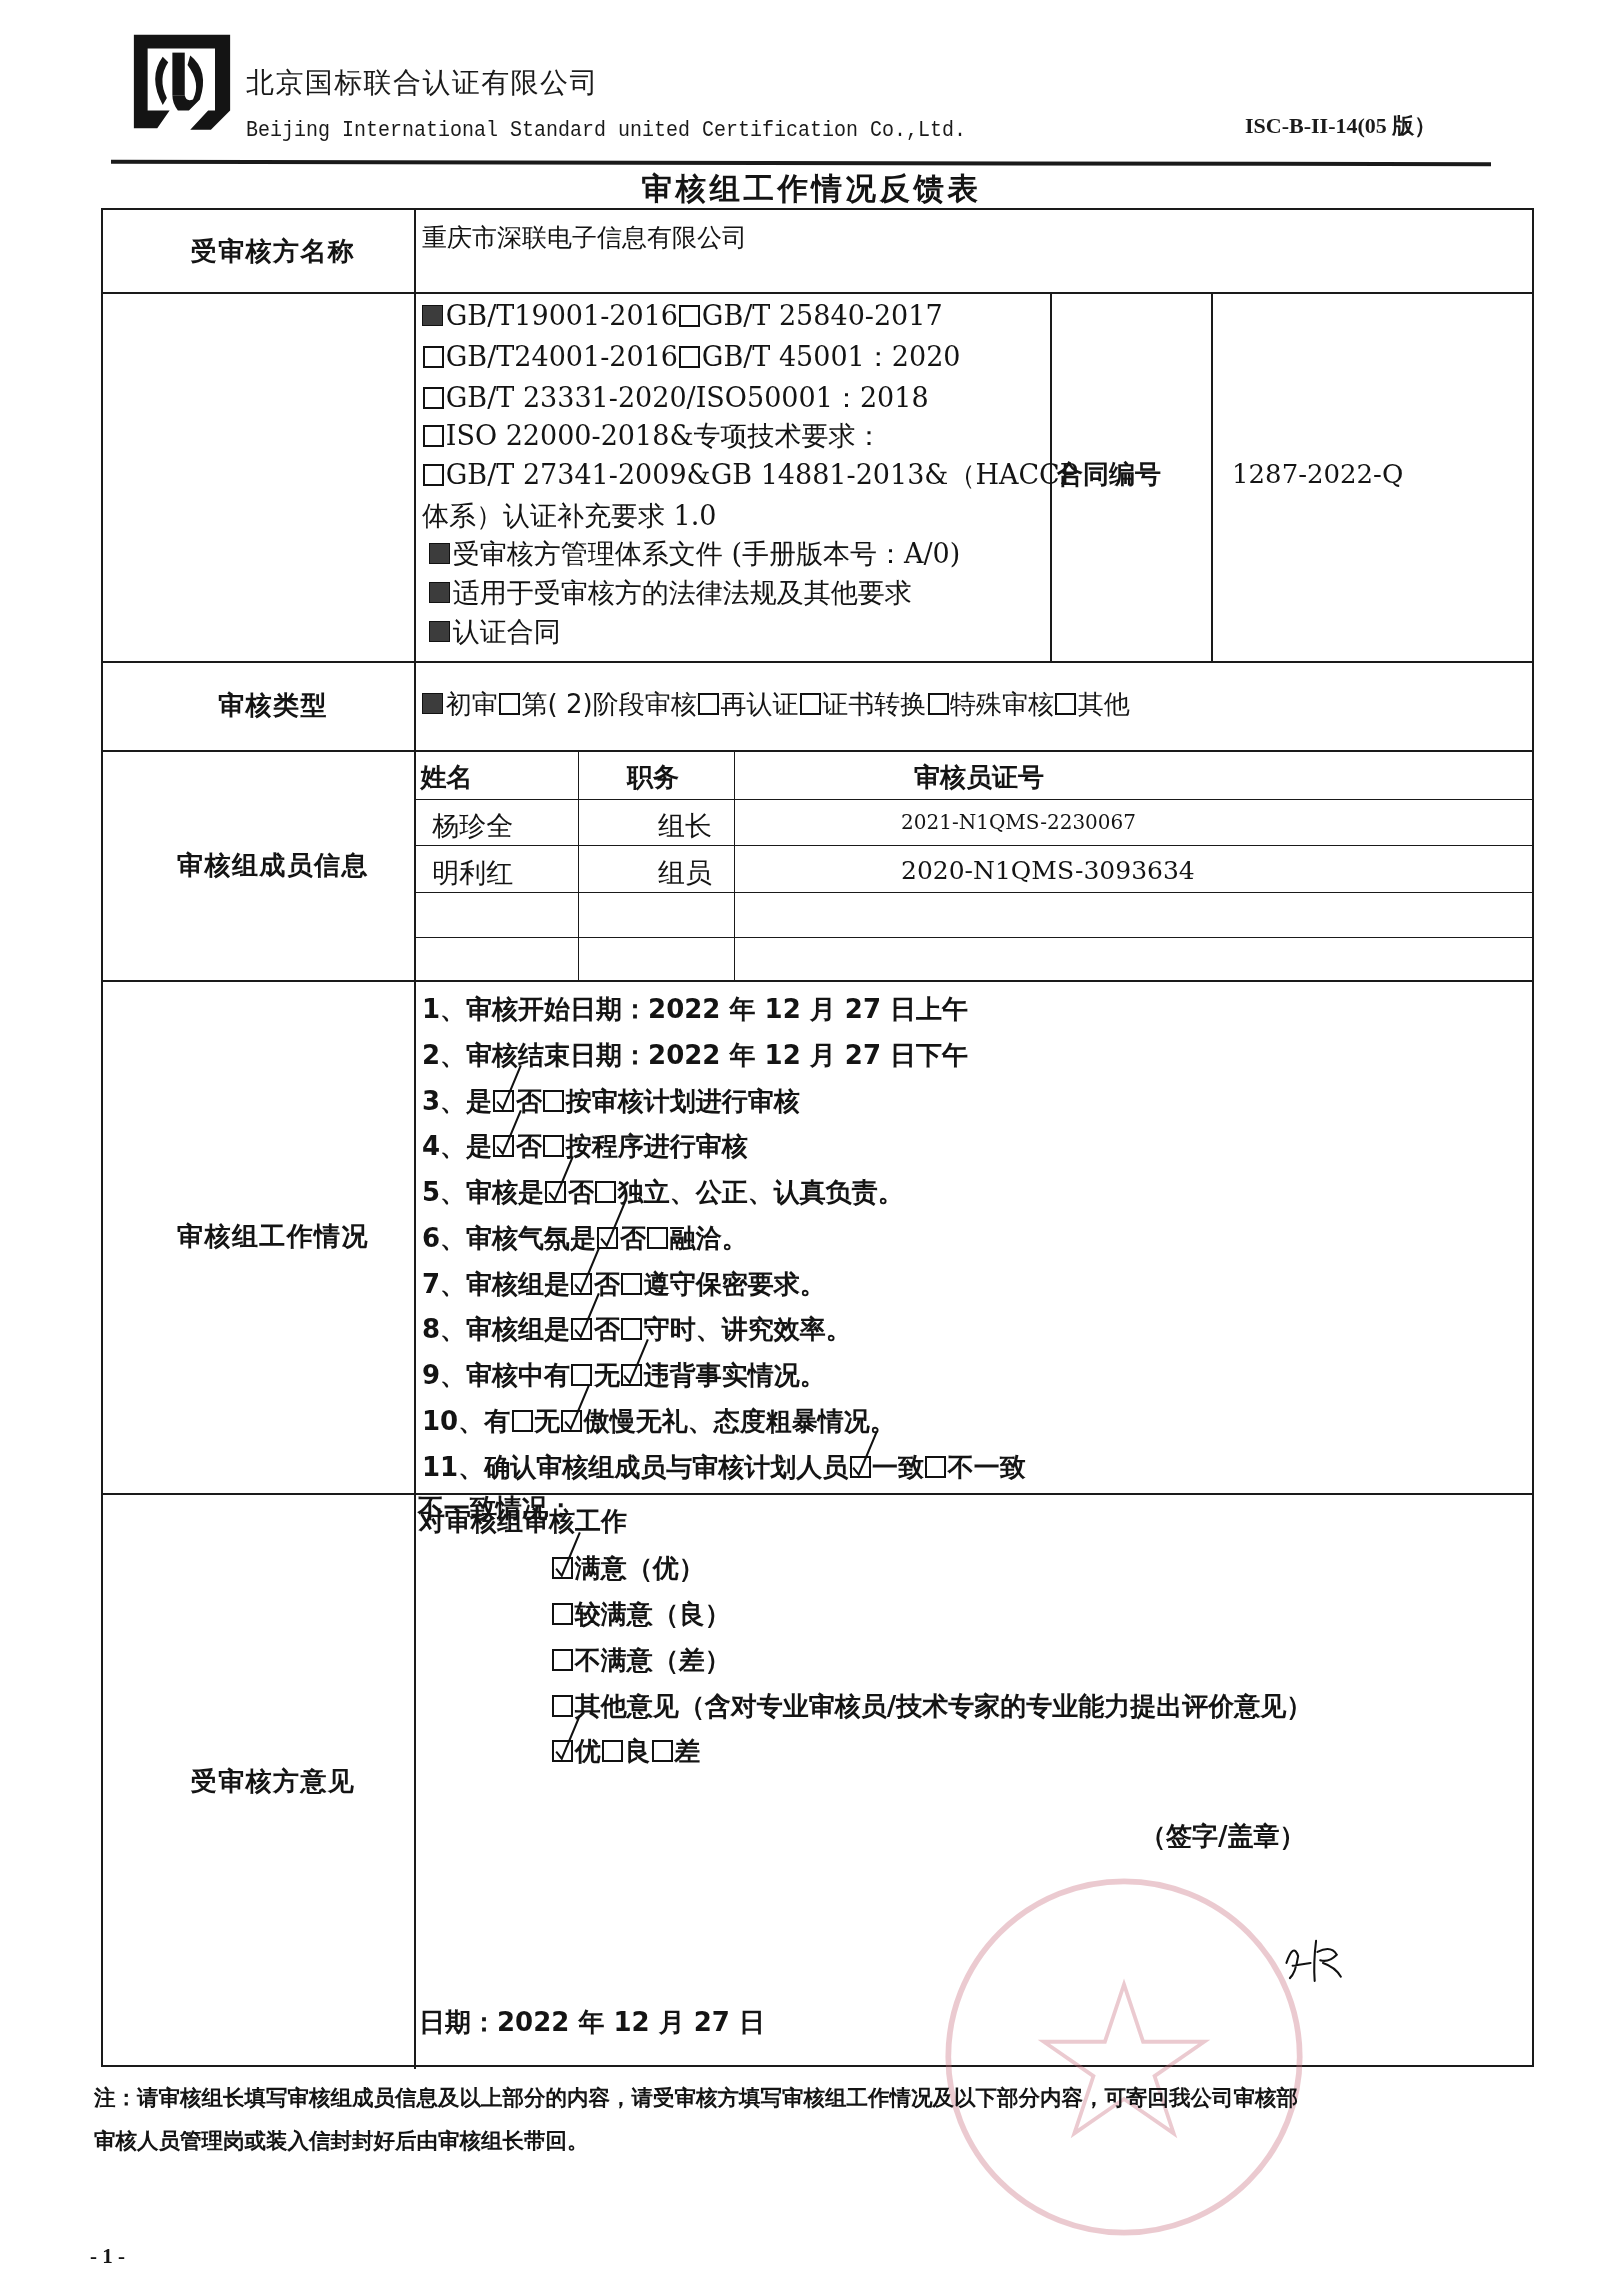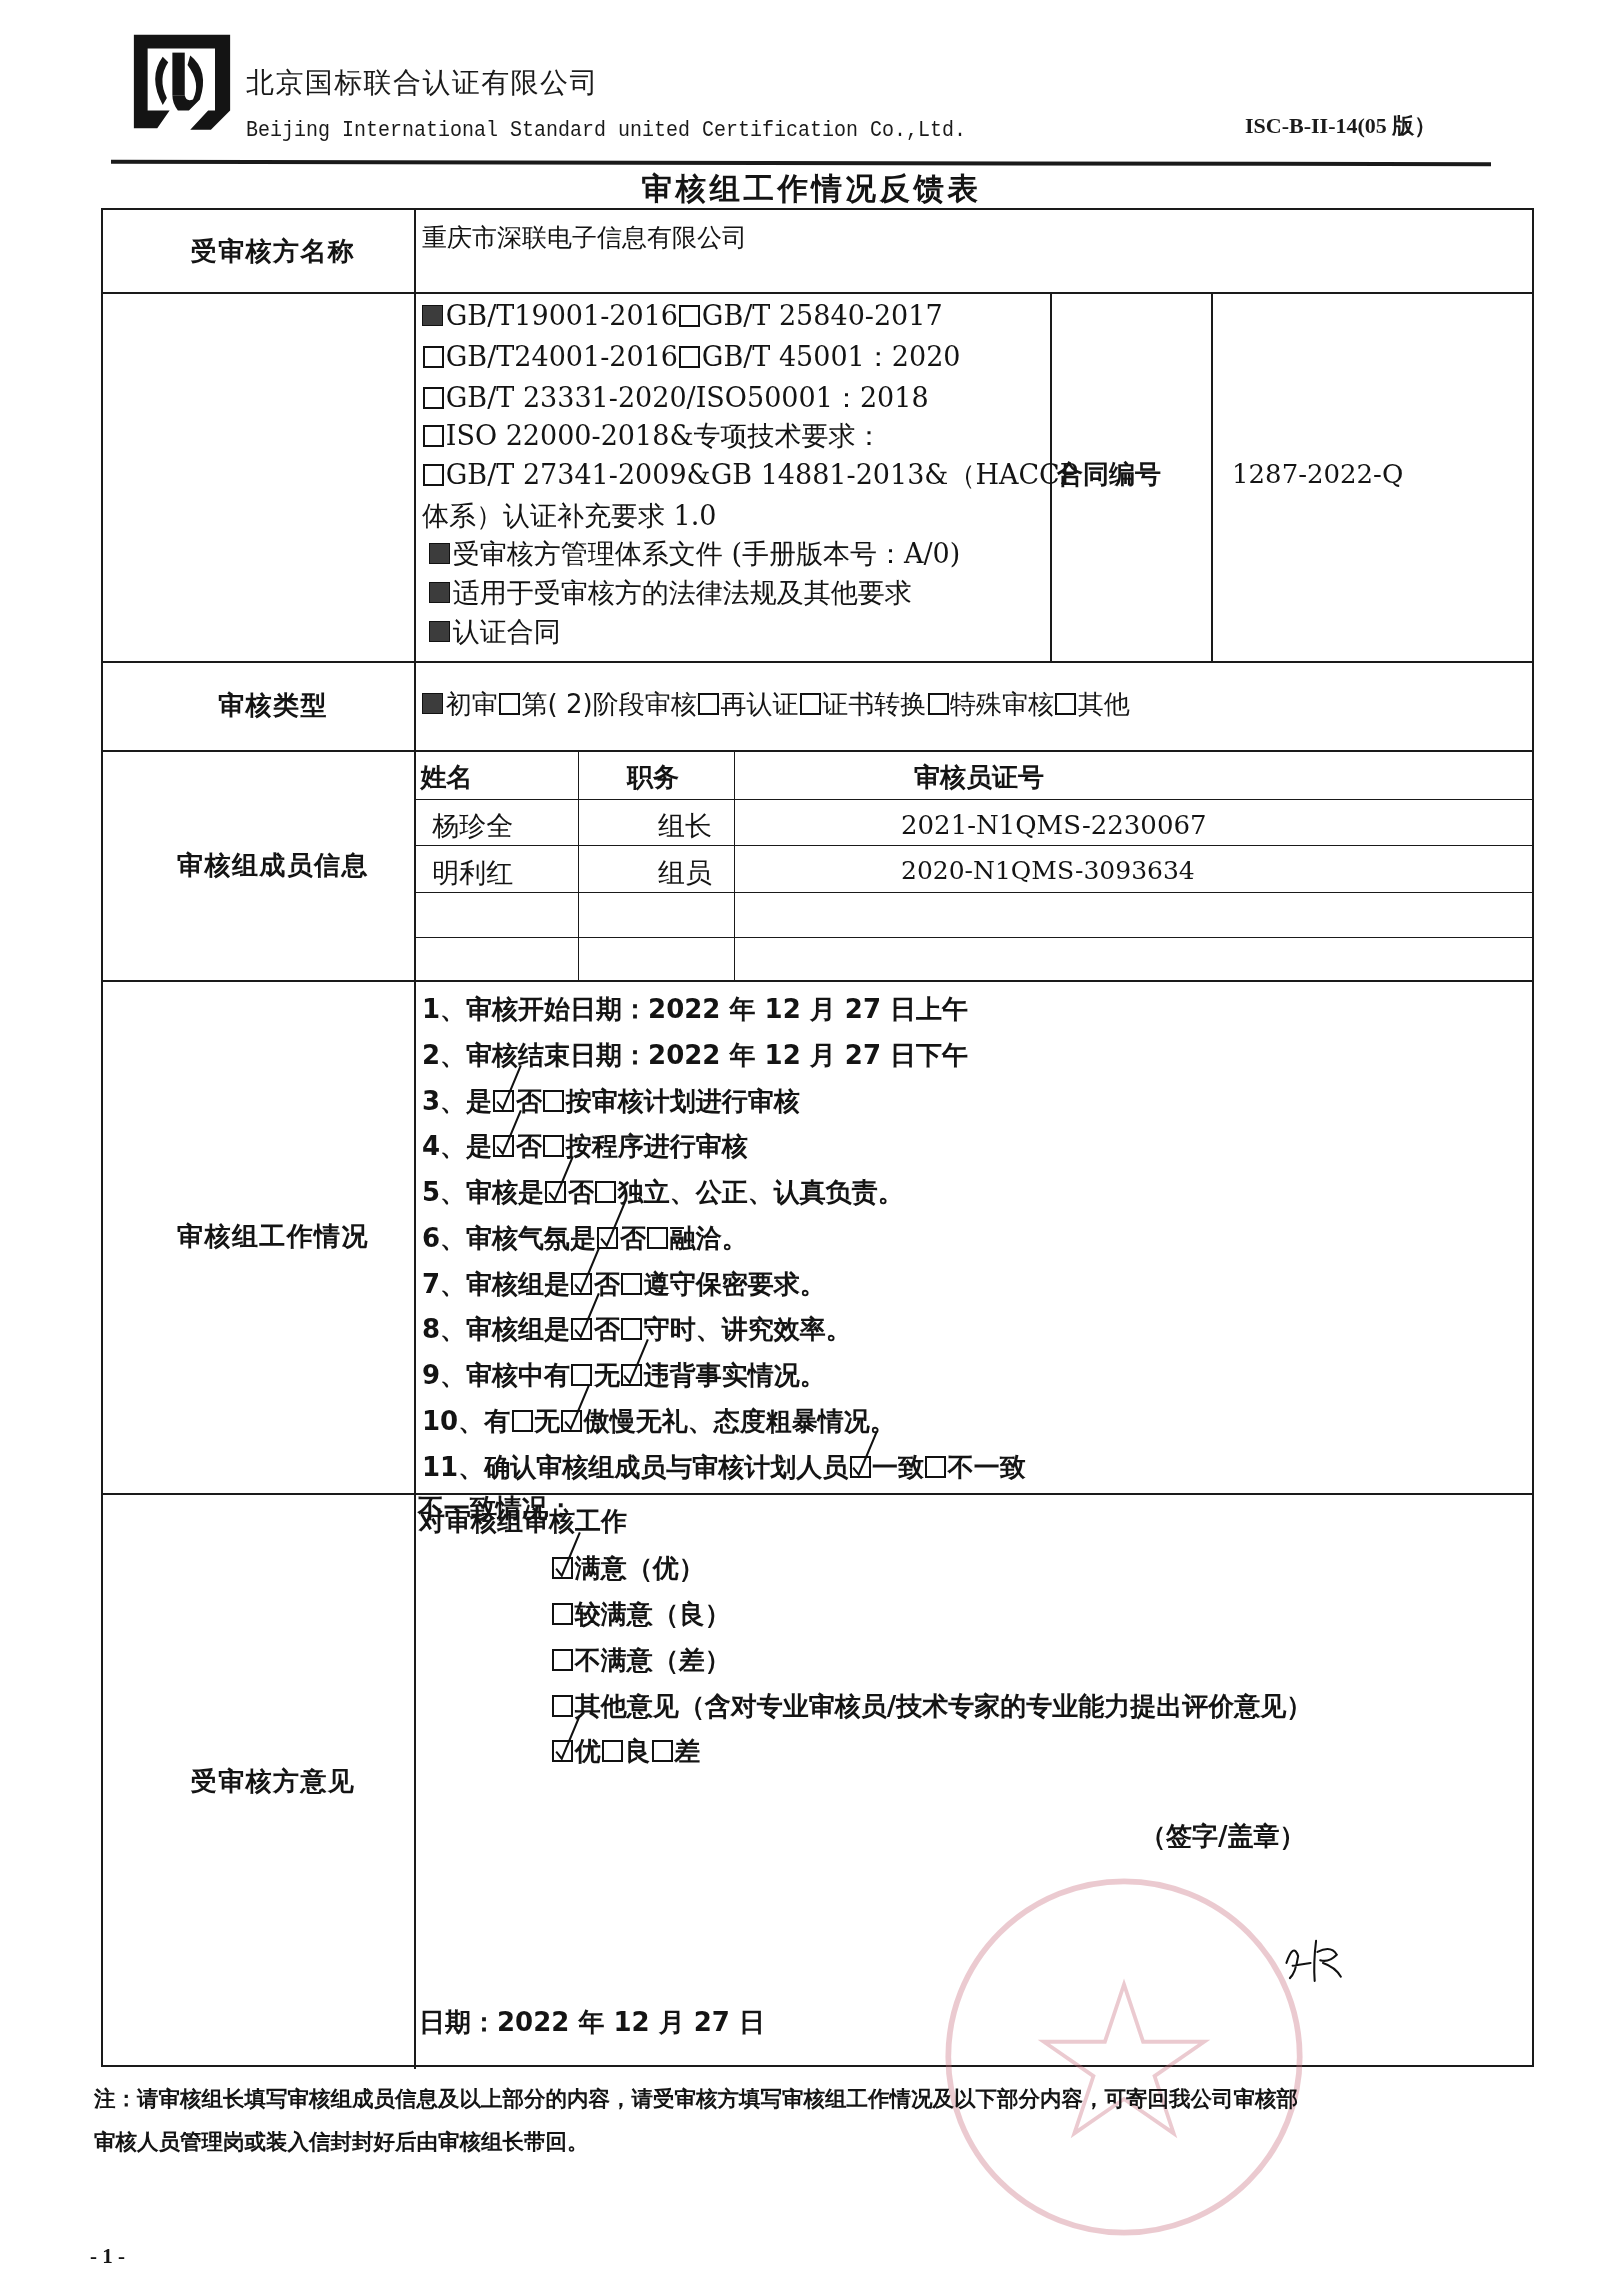--- a/index.html
+++ b/index.html
@@ -35,21 +35,21 @@
   .mcell { position: absolute; font-size: 27px; white-space: nowrap; }
   .mhdr { font-family: "DejaVu Sans", sans-serif; font-weight: bold; font-size: 26px; }
 
   .work-list { position: absolute; left: 319px; top: 0; font-family: "DejaVu Sans", sans-serif; font-size: 26px; font-weight: bold; }
   .work-list .line { line-height: 46px; }
   .opinion .line { font-family: "DejaVu Sans", sans-serif; font-size: 26px; font-weight: bold; }
 
   .stamp { left: 933px; top: 1866px; width: 382px; height: 382px; opacity: 0.35; }
   .signature { left: 1283px; top: 1935px; width: 62px; height: 49px; }
 
-  .note { left: 94px; width: 1457px; font-family: Liberation Sans, sans-serif; font-weight: bold; font-size: 21.5px; line-height: 43px; }
+  .note { left: 94px; width: 1457px; font-family: Liberation Mono, monospace; font-weight: bold; font-size: 21.5px; line-height: 43px; }
   .page-num { left: 90px; top: 2244px; font-family: "Liberation Serif", serif; font-weight: bold; font-size: 21px; }
 </style>
 </head>
 <body>
 
 <svg class="abs logo" viewBox="0 0 160 152">
   <path d="M10 8 H150 V118 L122 146 H92 L118 118 H128 V28 H30 V118 H62 L44 144 H10 Z" fill="#141414"></path>
   <path d="M52 40 Q30 70 52 110 L58 100 Q44 72 60 48 Z" fill="#141414"></path>
   <rect x="66" y="34" width="18" height="62" fill="#141414"></rect>
   <path d="M92 38 Q120 60 106 102 L90 118 L74 118 Q66 108 66 96 H84 Q86 106 96 102 Q108 78 88 52 Z" fill="#141414"></path>
@@ -123,21 +123,21 @@
     <div class="vline" style="left:214px; top:0; height:0"></div>
     <div class="vline" style="left:319px; top:0; height:230px; width:1.4px"></div>
 
     <div class="mcell mhdr" style="left:5.5px; top:9.7px">姓名</div>
     <div class="mcell mhdr" style="left:212px; top:9.7px">职务</div>
     <div class="mcell mhdr" style="left:499px; top:9.7px">审核员证号</div>
 
     <div>
       <div class="mcell" style="left:17.3px; top:58px">杨珍全</div>
       <div class="mcell" style="left:243px; top:58px">组长</div>
-      <div class="mcell" style="left:486px; top:60px; font-size:26px">2021-N1QMS-2230067</div>
+      <div class="mcell" style="left:486px; top:60px; font-size:20px">2021-N1QMS-2230067</div>
     </div>
     <div>
       <div class="mcell" style="left:17.3px; top:105px">明利红</div>
       <div class="mcell" style="left:243px; top:105px">组员</div>
       <div class="mcell" style="left:486px; top:106px; font-size:25px">2020-N1QMS-3093634</div>
     </div>
     <div>
       <div class="mcell" style="left:17.3px; top:151px"></div>
     </div>
     <div>

